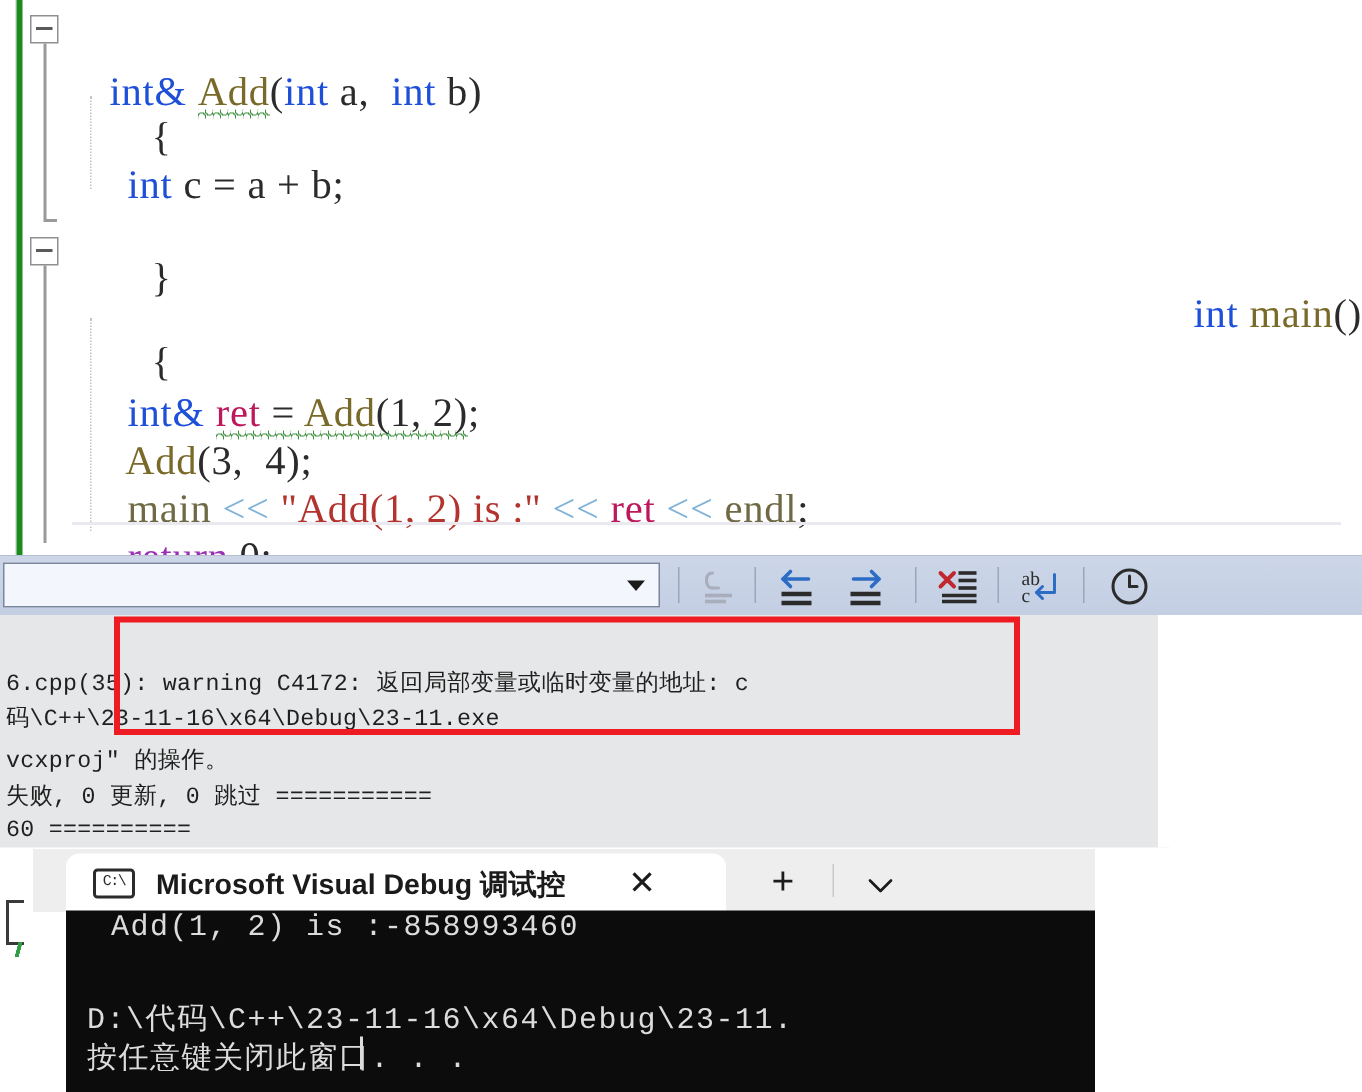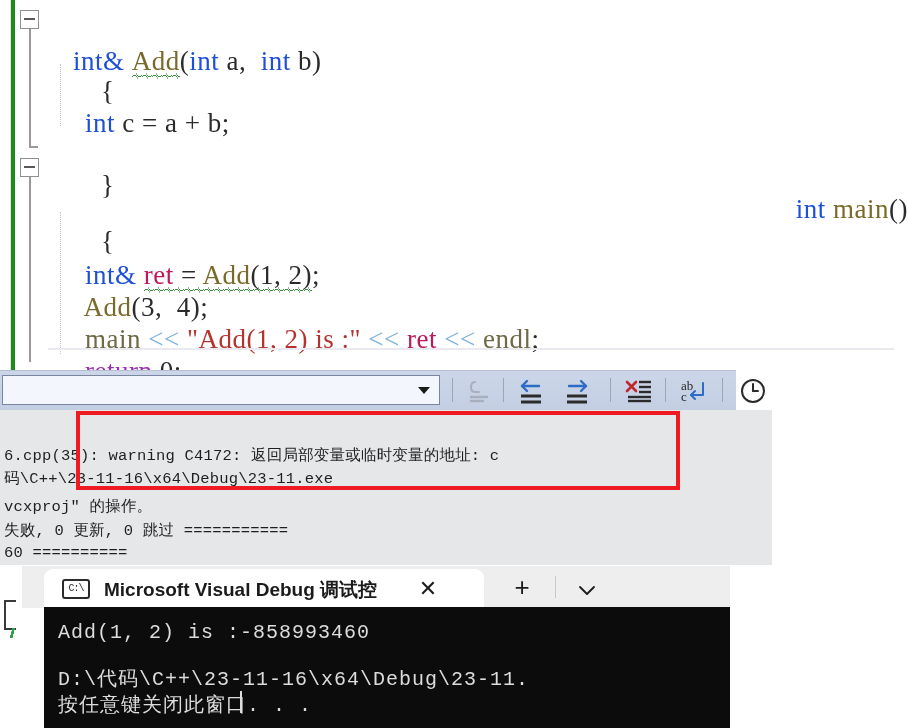--- a/index.html
+++ b/index.html
@@ -85,21 +85,21 @@
       radial-gradient(circle at 7.5px 1px, rgba(0,0,0,0) 2.2px, #3a8f3a 2.3px, #3a8f3a 3.0px, rgba(0,0,0,0) 3.1px);
     background-size:10px 6px;
     background-repeat:repeat-x;
   }
   .cur-line-rule{
     position:absolute;left:48px;right:14px;height:2px;background:#e9e9ef;
   }
 
   
   #output-toolbar{
-    position:absolute;left:0;top:370px;width:736px;height:40px;
+    position:absolute;left:0;top:370px;width:908px;height:40px;
     background:linear-gradient(#ccd6e8,#c3cee3);
     border-top:1px solid #b6c0d4;
   }
   #output-combo{
     position:absolute;left:2px;top:4px;width:438px;height:30px;
     background:#f3f6fc;border:1px solid #7a86a0;
     box-sizing:border-box;
   }
   #output-combo-value{
     position:absolute;left:7px;top:4px;font-size:15px;color:#1f1f1f;
@@ -394,18 +394,18 @@
     <div id="console-newtab">+</div>
     <div id="console-tab-sep"></div>
     <div id="console-dropdown">
       <svg width="24" height="24" viewBox="0 0 24 24">
         <polyline points="5,9 12,16 19,9" stroke="#1b1b1b" stroke-width="1.8" fill="none" stroke-linecap="round" stroke-linejoin="round"></polyline>
       </svg>
     </div>
   </div>
 
   <div id="console-body">
-    <div class="con-line" style="top:14px;">Add(1, 2) is :-858993460</div>
+    <div class="con-line" style="top:0;margin-left:16px;">Add(1, 2) is :-858993460</div>
     <div class="con-line" style="top:58px;">D:\代码\C++\23-11-16\x64\Debug\23-11.</div>
     <div class="con-line" style="top:84px;">按任意键关闭此窗口. . .</div>
     <div id="con-caret" style="left:196px;top:84px;"></div>
   </div>
 </div>
 
 </body></html>

